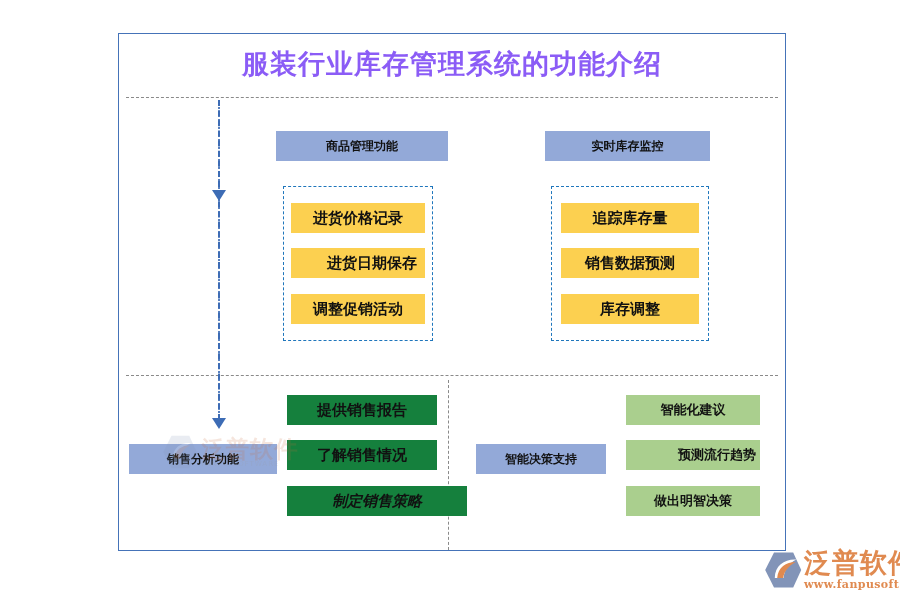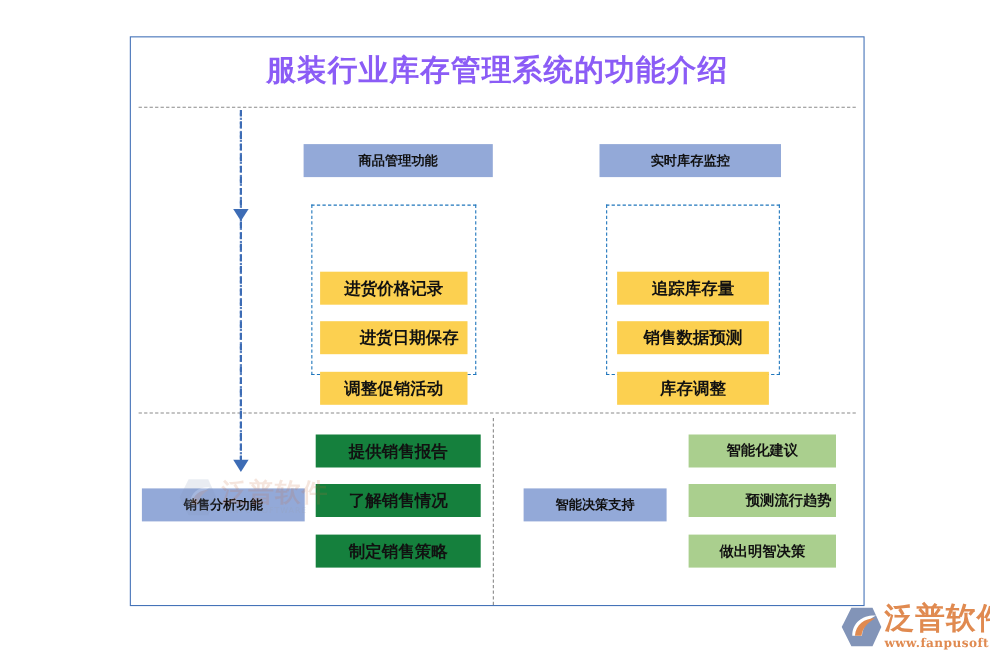--- a/index.html
+++ b/index.html
@@ -89,21 +89,20 @@
   }
   .blue-head{
     background:#93a9d8;
     font-size:12px;
     height:30px;
   }
   .yellow{
     background:#fcd050;
     font-size:15px;
     height:30px;
-    margin-top:44px;
   }
   .lightblue{
     background:#15803d;
     font-size:15px;
     height:30px;
   }
   .green{
     background:#aacf8e;
     font-size:13px;
     height:30px;
@@ -128,21 +127,21 @@
   #head-stock{left:545px;top:131px;width:165px;}
   #group-right{left:551px;top:186px;width:158px;height:155px;}
   #g1{left:561px;top:203px;width:138px;}
   #g2{left:561px;top:248px;width:138px;}
   #g3{left:561px;top:294px;width:138px;}
 
   
   #head-sales{left:129px;top:444px;width:148px;}
   #lb1{left:287px;top:395px;width:150px;}
   #lb2{left:287px;top:440px;width:150px;}
-  #lb3{left:287px;top:486px;width:150px;}
+  #lb3{left:287px;top:486px;width:180px;font-style:italic;}
 
   
   #head-ai{left:476px;top:444px;width:130px;}
   #gr1{left:626px;top:395px;width:134px;}
   #gr2{left:626px;top:440px;width:134px;padding-left:48px;}
   #gr3{left:626px;top:486px;width:134px;}
 
   
   #watermark{
     position:absolute;

